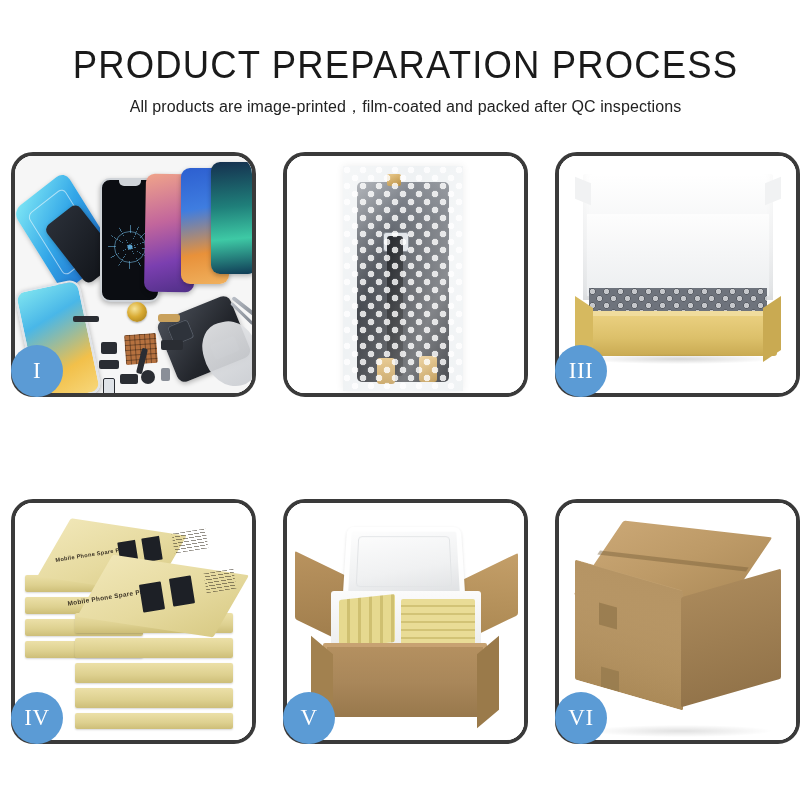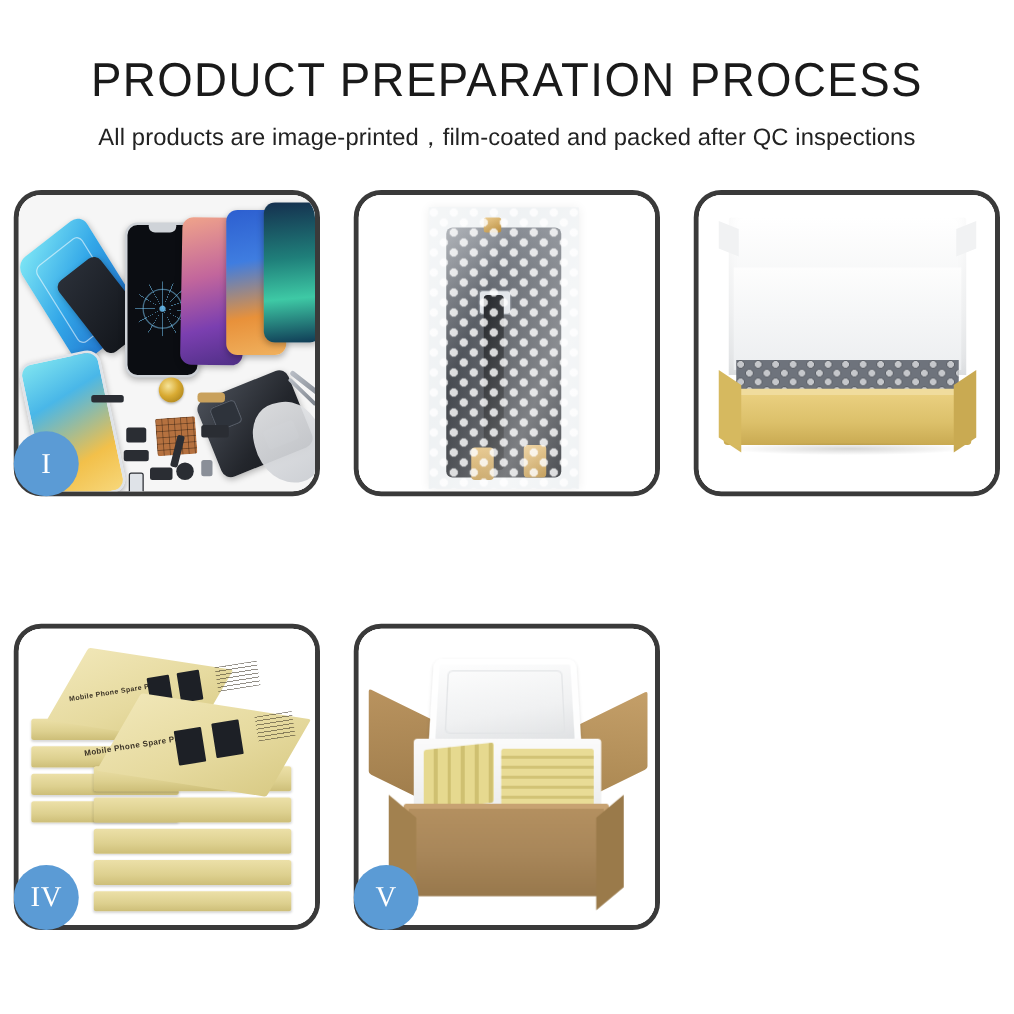--- a/index.html
+++ b/index.html
@@ -30,21 +30,21 @@
     letter-spacing: 1.2px;
     color: #1a1a1a;
     font-family: "Liberation Sans", sans-serif;
     transform: scaleX(0.96);
     line-height: 1.05;
     white-space: nowrap;
   }
   #page-subtitle {
     margin: 0;
     padding-top: 11px;
-    font-size: 19px;
+    font-size: 16px;
     font-weight: 400;
     color: #222222;
     letter-spacing: 0.1px;
     white-space: nowrap;
   }
 
   
   #panel-grid {
     position: absolute;
     left: 11px;
@@ -543,20 +543,21 @@
   <div class="panel">
     <div class="panel-photo">
       <div class="p3-bg"></div>
       <div class="box3-lid"></div>
       <div class="box3-foam"></div>
       <div class="box3-wrap"></div>
       <div class="box3-lip"></div>
       <div class="box3-front"></div>
       <div class="box3-shadow"></div>
     </div>
+    <div class="badge">III</div>
   </div>
 
   <div class="panel">
     <div class="panel-photo">
       <div class="p4-bg"></div>
       <div class="stack">
 
         <div class="gbox" style="left:2px;  top:54px;  width:118px; height:17px;"></div>
         <div class="gbox" style="left:2px;  top:76px;  width:118px; height:17px;"></div>
         <div class="gbox" style="left:2px;  top:98px;  width:118px; height:17px;"></div>
@@ -592,14 +593,29 @@
       <div class="c5-lidfoam"></div>
       <div class="c5-foamtray"></div>
       <div class="c5-gold-left"></div>
       <div class="c5-gold-right"></div>
       <div class="c5-rim"></div>
       <div class="c5-boxfront"></div>
     </div>
     <div class="badge">V</div>
   </div>
 
+  <div class="panel">
+    <div class="panel-photo">
+      <div class="p6-bg"></div>
+      <div class="c6">
+        <div class="c6-top"></div>
+        <div class="c6-top-seam"></div>
+        <div class="c6-left"></div>
+        <div class="c6-right"></div>
+        <div class="c6-tape-a"></div>
+        <div class="c6-tape-b"></div>
+        <div class="c6-shadow"></div>
+      </div>
+    </div>
+    <div class="badge">VI</div>
+  </div>
 
 </div>
 
 </body></html>

